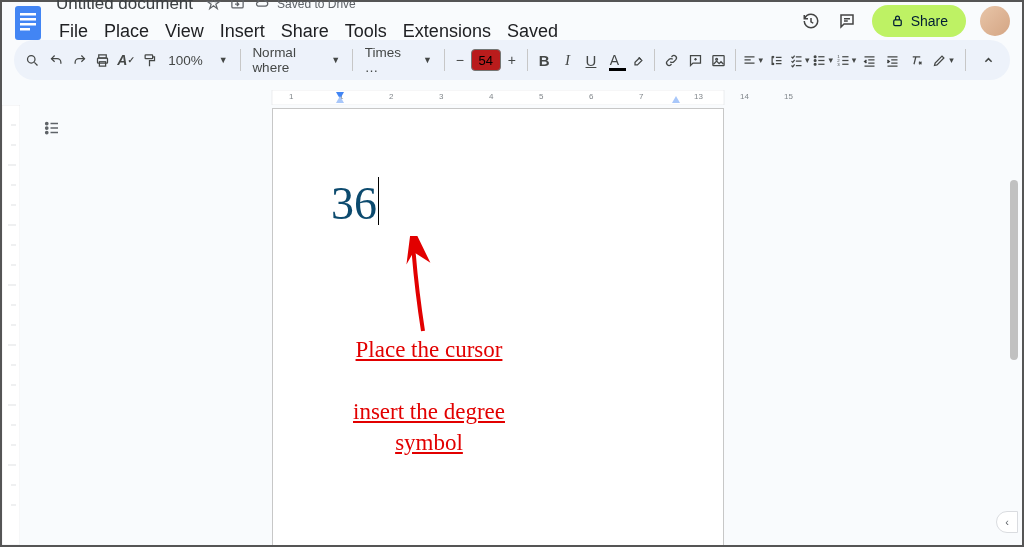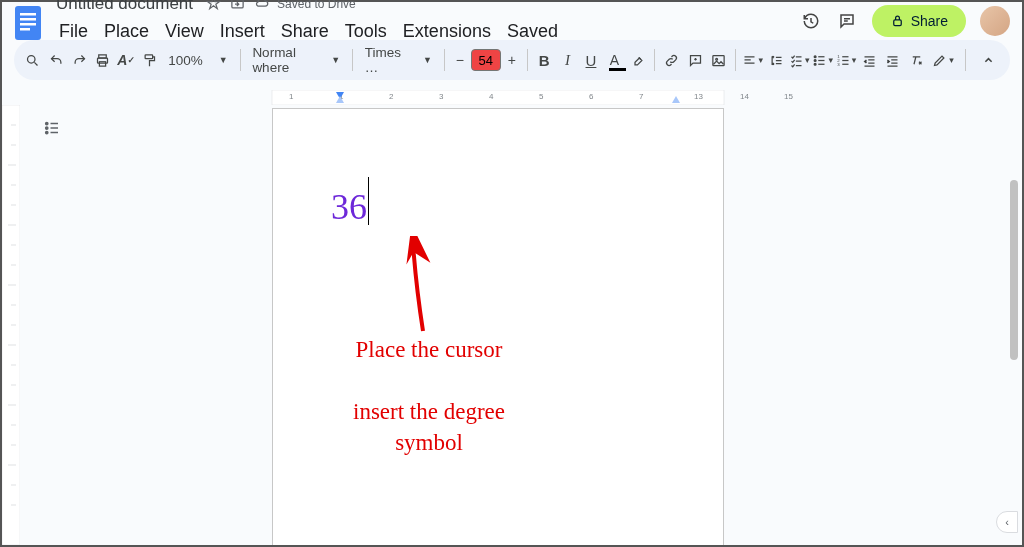--- a/index.html
+++ b/index.html
@@ -17,34 +17,34 @@
   .header-right { display: flex; align-items: center; gap: 14px; margin-left: auto; margin-top: 2px; }
   .hr-icon { width: 22px; height: 22px; color: #444; display: flex; align-items: center; justify-content: center; cursor: pointer; }
   .share-btn { background: #bef264; border-radius: 20px; padding: 8px 18px; display: flex; gap: 6px; font-size: 14px; font-weight: 500; color: #001d35; cursor: pointer; }
   .avatar { width: 30px; height: 30px; border-radius: 50%; background: linear-gradient(135deg,#e8c5a8,#d4a584); }
   .toolbar { margin: 8px 12px 0 12px; background: #edf2fa; border-radius: 24px; height: 40px; display: flex; align-items: center; padding: 0 8px; gap: 2px; }
   .tb-btn { width: 28px; height: 28px; display: flex; align-items: center; justify-content: center; color: #444746; border-radius: 4px; cursor: pointer; font-size: 15px; }
   .tb-sep { width: 1px; height: 22px; background: #c7c7c7; margin: 0 4px; }
   .tb-text { font-size: 13.5px; color: #444746; padding: 0 6px; cursor: pointer; display: flex; align-items: center; gap: 16px; }
   .tb-dd { font-size: 9px; color: #444746; }
   .font-size-box { display: flex; align-items: center; gap: 2px; }
-  .font-size-input { width: 30px; height: 22px; border: 1px solid #747775; border-radius: 4px; text-align: center; font-size: 13px; background: #ef4444; }
+  .font-size-input { width: 30px; height: 22px; border: 1px solid #747775; border-radius: 4px; text-align: center; font-size: 13px; background: #b91c1c; }
   .fs-btn { width: 18px; height: 22px; display: flex; align-items: center; justify-content: center; font-size: 14px; cursor: pointer; color: #444746;}
   .tb-right { margin-left: auto; display: flex; align-items: center; gap: 4px; }
   .workspace { position: absolute; top: 88px; left: 0; right: 0; bottom: 0; background: #f9fbfd; overflow: hidden; }
   .ruler-h { position: absolute; top: 0; left: 34px; right: 16px; height: 15px; background: #f9fbfd; }
   .ruler-h svg { width: 100%; height: 15px; }
   .ruler-v { position: absolute; top: 15px; left: 0; width: 18px; bottom: 0; }
   .ruler-v svg { width: 18px; height: 100%; }
   .page-area { position: absolute; top: 18px; left: 34px; right: 16px; bottom: 0; }
   .outline-btn { position: absolute; top: 8px; left: 4px; width: 24px; height: 24px; color: #5f6368; cursor: pointer; display: flex; align-items: center; justify-content: center; }
   .page { position: absolute; top: 0; left: 236px; width: 452px; height: 560px; background: #fff; border: 1px solid #c7c7c7; }
-  .doc-text { position: absolute; top: 68px; left: 58px; font-family: 'Times New Roman', serif; font-size: 36px; color: #6d28d9; }
+  .doc-text { position: absolute; top: 68px; left: 58px; font-family: 'Times New Roman', serif; font-size: 46px; color: #0c4a6e; }
   .cursor-caret { display: inline-block; width: 1px; height: 48px; background: #000; margin-left: 1px; vertical-align: -6px; }
-  .annotation { position: absolute; top: 226px; left: 258px; width: 270px; font-family: 'Comic Sans MS','Segoe Script',cursive; color: #e20000; font-size: 23px; line-height: 1.35; text-align: center; font-weight: 500; }
+  .annotation { position: absolute; top: 226px; left: 258px; width: 270px; font-family: 'Comic Sans MS','Segoe Script',cursive; color: #e20000; font-size: 23px; line-height: 1.35; text-align: center; font-weight: 500; text-decoration: underline; }
   .arrow { position: absolute; top: 128px; left: 362px; }
   .show-btn { position: absolute; right: 4px; bottom: 12px; width: 22px; height: 22px; background: #fff; border: 1px solid #dadce0; border-radius: 11px 0 0 11px; display: flex; align-items: center; justify-content: center; font-size: 11px; color: #5f6368; cursor: pointer; }
   .scrollbar-v { position: absolute; right: 2px; top: 90px; bottom: 30px; width: 10px; }
   .scrollbar-thumb { width: 8px; height: 180px; background: #c1c1c1; border-radius: 5px; }
   .icon-svg { width: 18px; height: 18px; }
   .small-svg { width: 15px; height: 15px; }
   .color-a { position: relative; }
   .color-a::after { content:''; position:absolute; bottom:3px; left:5px; width:17px; height:3px; background:#000; }
 </style>
 </head>

